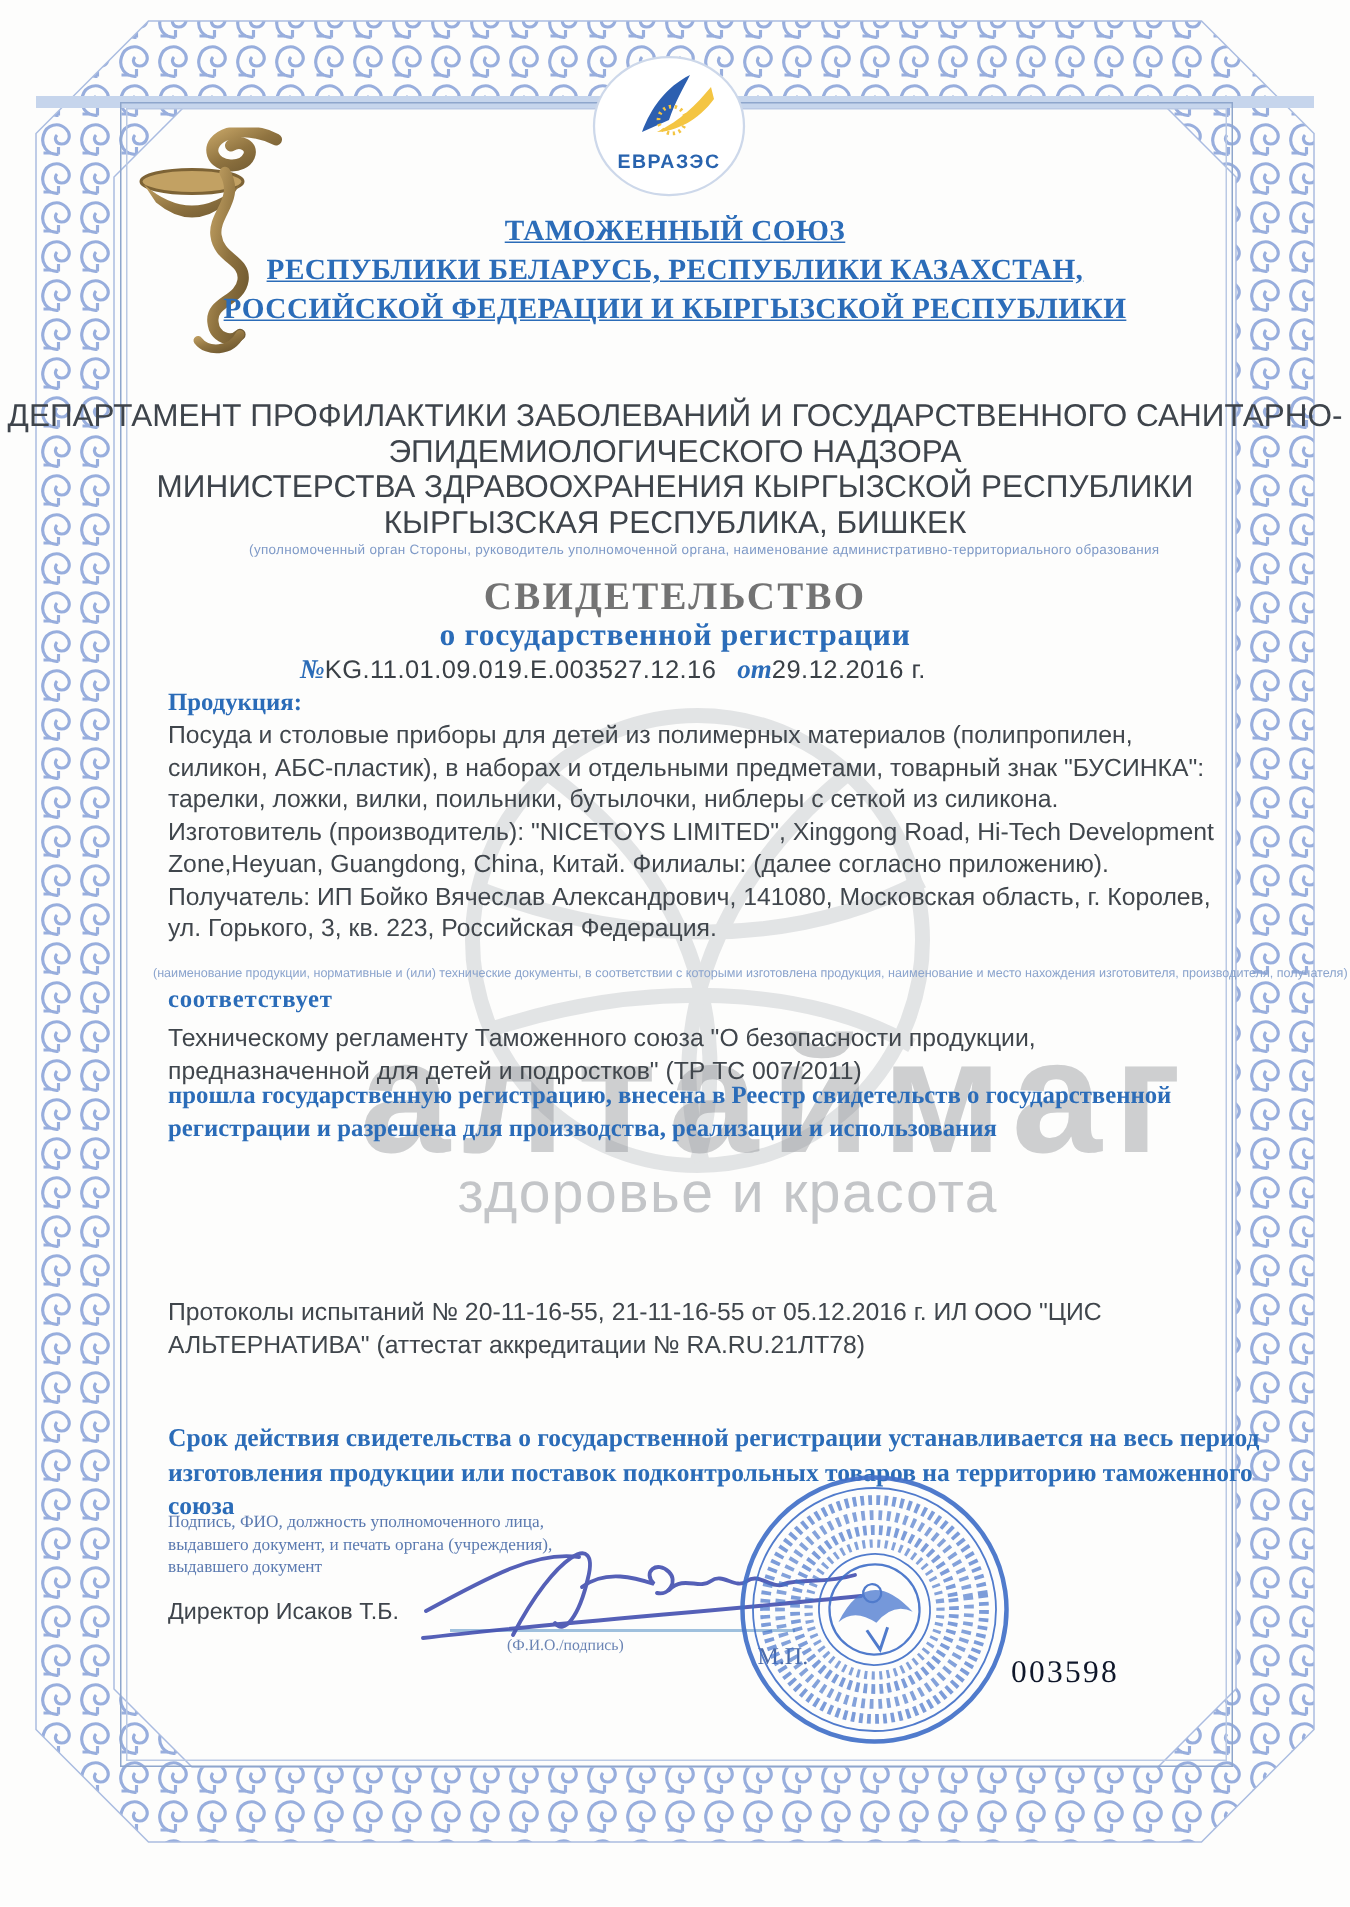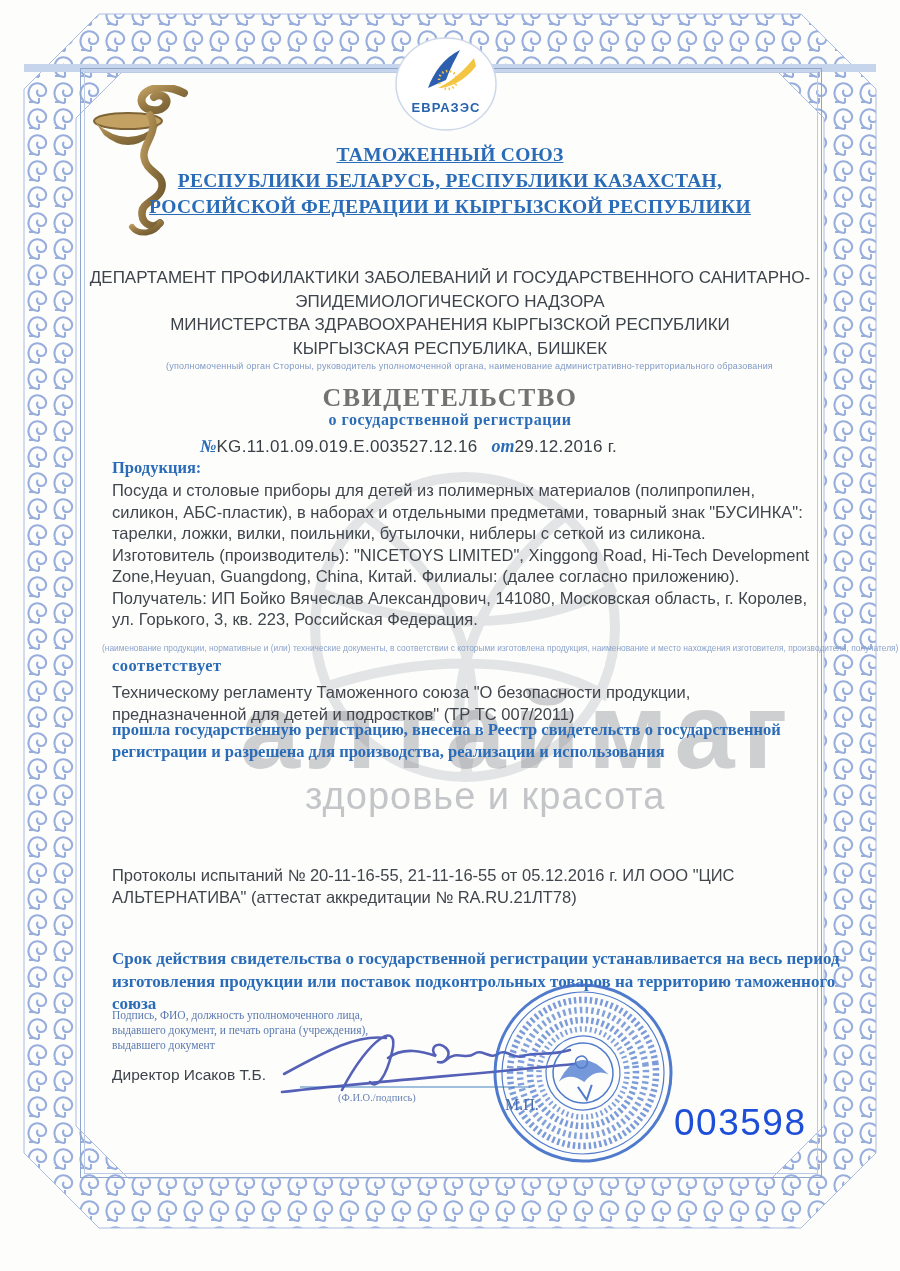--- a/index.html
+++ b/index.html
@@ -5,27 +5,27 @@
   html,body{margin:0;padding:0;background:#ffffff;}
   .page{position:relative;width:900px;height:1271px;background:#fdfdfc;overflow:hidden;
         font-family:"Liberation Sans",sans-serif;}
   .abs{position:absolute;}
   .ctr{left:0;right:0;text-align:center;}
   .pre{white-space:pre-line;}
 
   
   .union-title{top:142px;font-family:"Liberation Serif",serif;font-weight:bold;
                font-size:19.5px;line-height:26px;color:#2b6cb8;letter-spacing:.3px;text-decoration:underline;}
-  .authority{top:266px;font-size:17px;line-height:23.5px;color:#3e444b;}
+  .authority{top:266px;font-size:21px;line-height:23.5px;color:#3e444b;}
   .authority-caption{top:361px;font-size:9px;color:#7f9ac7;letter-spacing:.2px;padding-left:39px;}
 
   .cert-title1{top:383px;font-family:"Liberation Serif",serif;font-weight:bold;
                font-size:26px;color:#737373;letter-spacing:1.5px;}
   .cert-title2{top:411px;font-family:"Liberation Serif",serif;font-weight:bold;
-               font-size:16px;color:#2b6cb8;letter-spacing:.5px;}
+               font-size:21px;color:#2b6cb8;letter-spacing:.5px;}
   .cert-number-row{top:436px;left:200px;font-size:17px;color:#3a4046;}
   .cert-number-row .lbl{font-family:"Liberation Serif",serif;font-style:italic;
                font-weight:bold;color:#2b6cb8;font-size:18px;}
   .cert-number-row .num{letter-spacing:.3px;}
   .gap{display:inline-block;width:14px;}
 
   
   .blue-bold{font-family:"Liberation Serif",serif;font-weight:bold;color:#2b6cb8;}
   .gray-text{color:#40464c;}
   .product-label{left:112px;top:458px;font-size:16.5px;}
@@ -40,22 +40,22 @@
   .validity{left:112px;top:948px;width:745px;font-size:17px;line-height:22.5px;}
 
   
   .sig-caption{left:112px;top:1008px;font-family:"Liberation Serif",serif;
                font-size:11.5px;line-height:15px;color:#5b7ab0;}
   .director{left:112px;top:1066px;font-size:15.5px;color:#3e444b;}
   .fio-underline{left:300px;top:1086px;width:230px;height:2px;background:#9fc0dd;}
   .fio-caption{left:338px;top:1092px;font-family:"Liberation Serif",serif;
                font-size:10.5px;color:#6a84b4;}
   .mp{left:505px;top:1096px;font-family:"Liberation Serif",serif;font-size:16px;color:#4a6aa8;}
-  .serial{left:674px;top:1102px;font-family:Liberation Sans, sans-serif;font-size:37px;
-          color:#1d4ed8;letter-spacing:1.5px;}
+  .serial{left:674px;top:1102px;font-family:Liberation Serif, serif;font-size:21px;
+          color:#0f172a;letter-spacing:1.5px;}
 
   
   .wm-brand{left:240px;top:668px;font-size:108px;font-weight:bold;letter-spacing:8px;
             color:rgba(128,132,137,.38);z-index:2;}
   .wm-tagline{left:305px;top:775px;font-size:38px;color:rgba(138,142,147,.5);
             letter-spacing:1px;z-index:2;}
   .wm-circle{left:300px;top:462px;z-index:1;}
 
   .content{z-index:3;}
   .overlay{z-index:4;}

